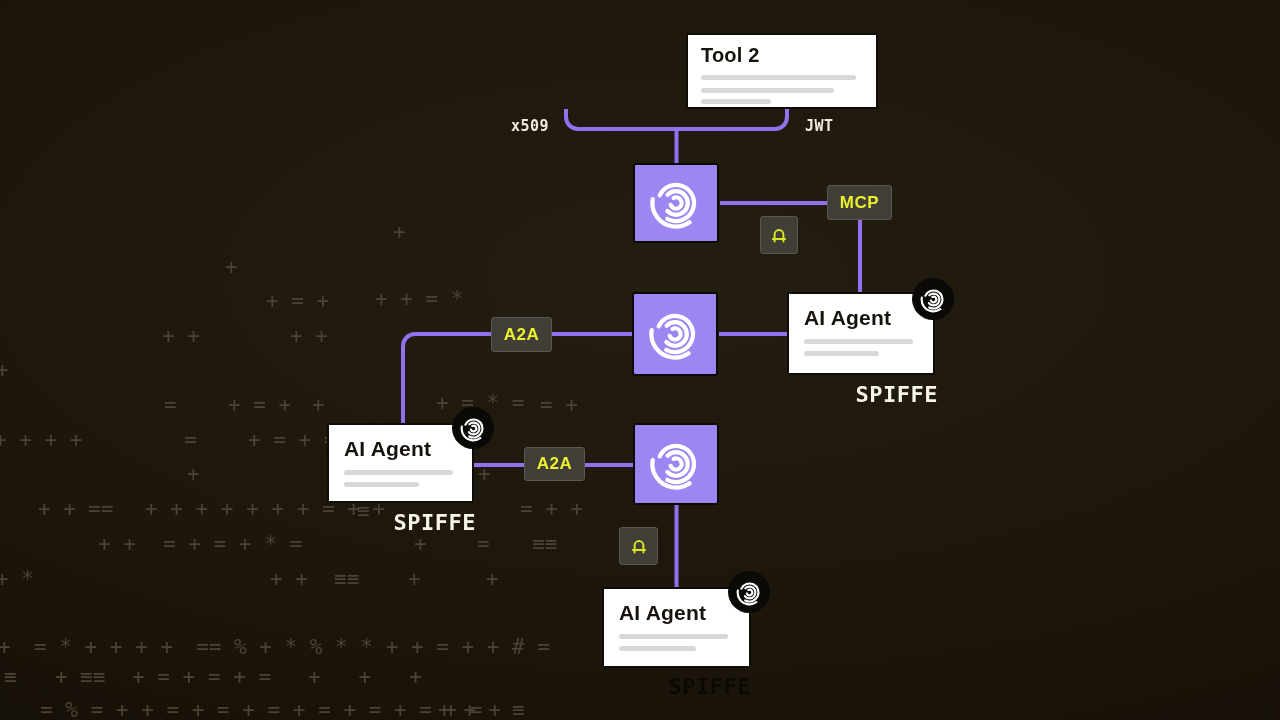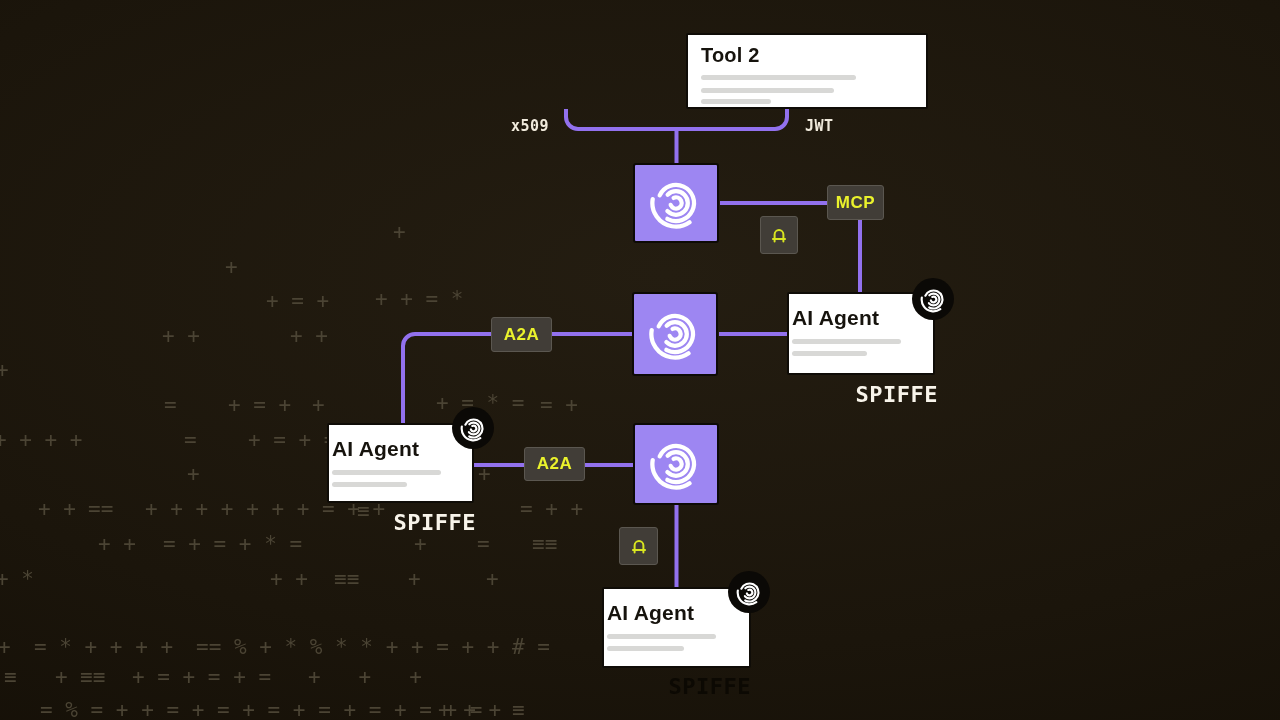--- a/index.html
+++ b/index.html
@@ -16,21 +16,21 @@
   }
   
   #wires{position:absolute;inset:0;z-index:1;}
   #wires path{fill:none;stroke:#9271ee;stroke-width:4;}
   
   .card{
     position:absolute;z-index:2;box-sizing:border-box;
     background:#ffffff;border:2px solid #0f0c07;border-radius:2px;
     padding:8px 12px 0 13px;
   }
-  .card.agent{padding:12px 14px 0 3px;}
+  .card.agent{padding:12px 14px 0 15px;}
   .card .title{
     font-size:20px;font-weight:700;color:#16130d;line-height:24px;letter-spacing:.2px;
   }
   .card.agent .title{font-size:21px;}
   .skel{height:5px;border-radius:2.5px;background:#d8d8d6;}
   .card.tool .skel.s1{margin-top:8px;}
   .card.tool .skel.s2{margin-top:8px;}
   .card.tool .skel.s3{margin-top:6px;}
   .card.agent .skel.s1{margin-top:9px;}
   .card.agent .skel.s2{margin-top:7px;}
@@ -140,21 +140,21 @@
     <path d="M676.5 129 V165"></path>
     <path d="M720 203 H828"></path>
     <path d="M860 220 V294"></path>
     <path d="M719 334 H789"></path>
     <path d="M633 334 H415 A12 12 0 0 0 403 346 V425"></path>
     <path d="M473 465 H634"></path>
     <path d="M676.5 504 V589"></path>
   </svg>
 
 
-  <div class="card tool" style="left:686px;top:33px;width:242px;height:76px">
+  <div class="card tool" style="left:686px;top:33px;width:192px;height:76px">
     <div class="title">Tool 2</div>
     <div class="skel s1" style="width: 155px;"></div>
     <div class="skel s2" style="width: 133px;"></div>
     <div class="skel s3" style="width: 70px;"></div>
   </div>
 
   <div class="mono-label" style="right:731px;top:119px">x509</div>
   <div class="mono-label" style="left:805px;top:119px">JWT</div>
 
   <div class="hub" style="left:633px;top:163px;height:80px">
@@ -166,21 +166,21 @@
     <svg viewBox="0 0 48 48" width="54" height="54">
         <use href="#swirl"></use>
       </svg>
   </div>
   <div class="hub" style="left:633px;top:423px;height:82px">
     <svg viewBox="0 0 48 48" width="54" height="54">
         <use href="#swirl"></use>
       </svg>
   </div>
 
-  <div class="badge-box" style="left:827px;top:185px;width:57px;height:35px">
+  <div class="badge-box" style="left:827px;top:185px;width:65px;height:35px">
     <span>MCP</span>
   </div>
   <div class="badge-box" style="left:491px;top:317px;width:61px;height:35px">
     <span>A2A</span>
   </div>
   <div class="badge-box" style="left:524px;top:447px;width:61px;height:34px">
     <span>A2A</span>
   </div>
 
   <div class="badge-box" style="left:760px;top:216px;width:38px;height:38px">

